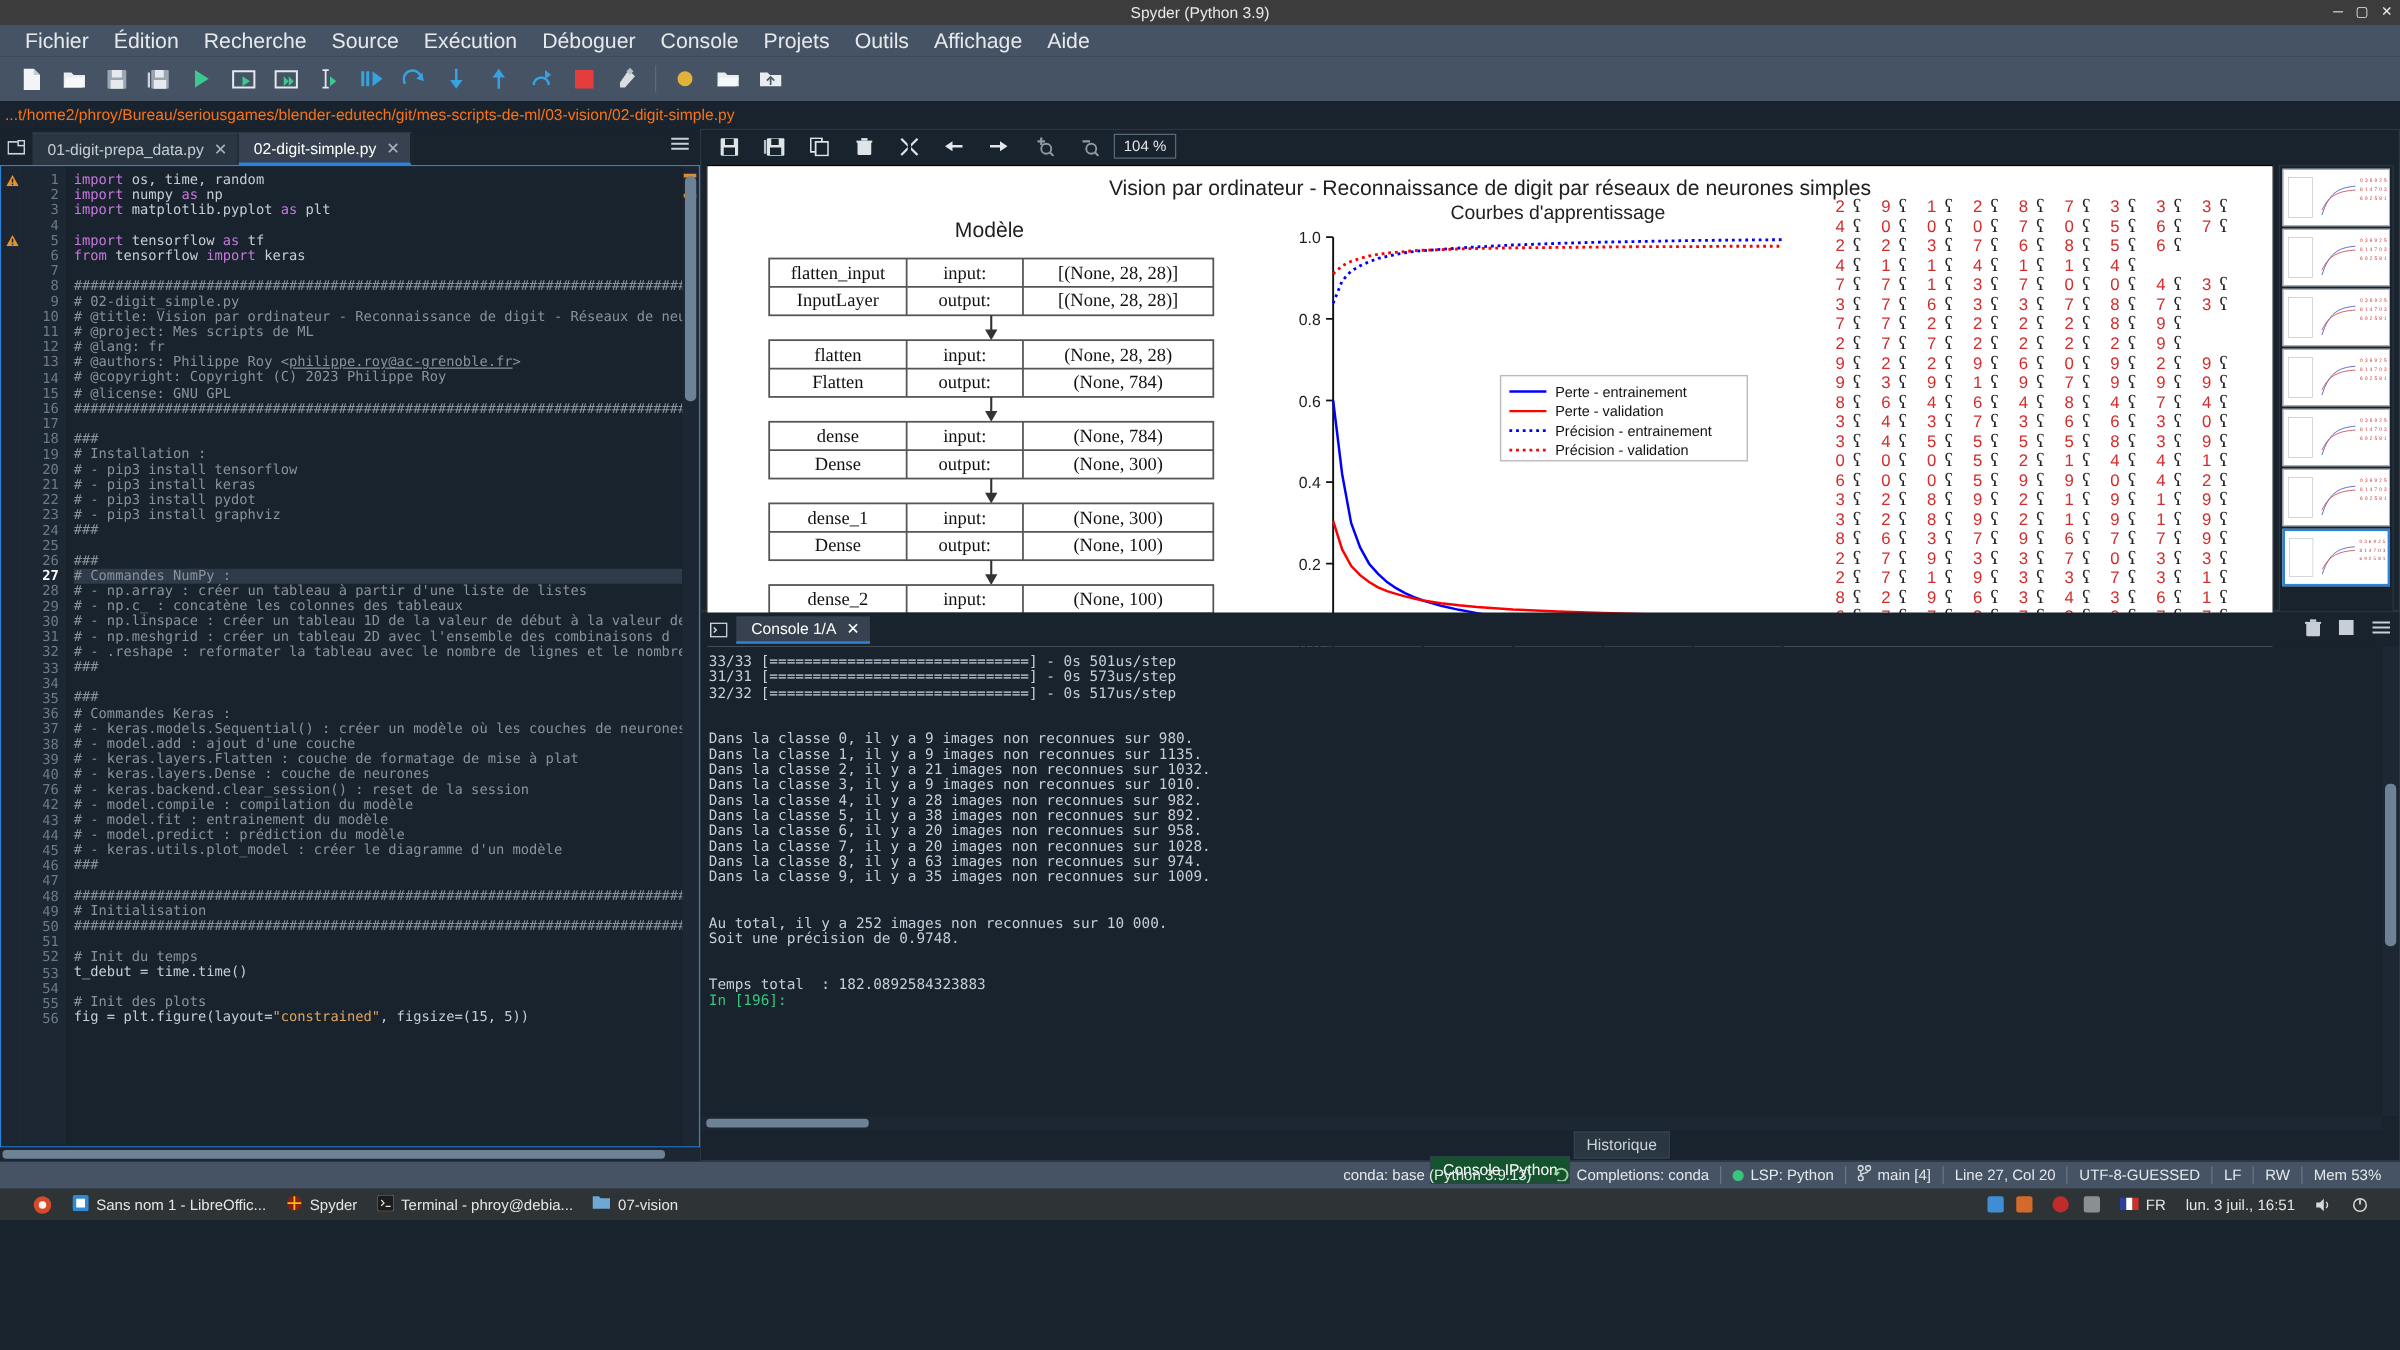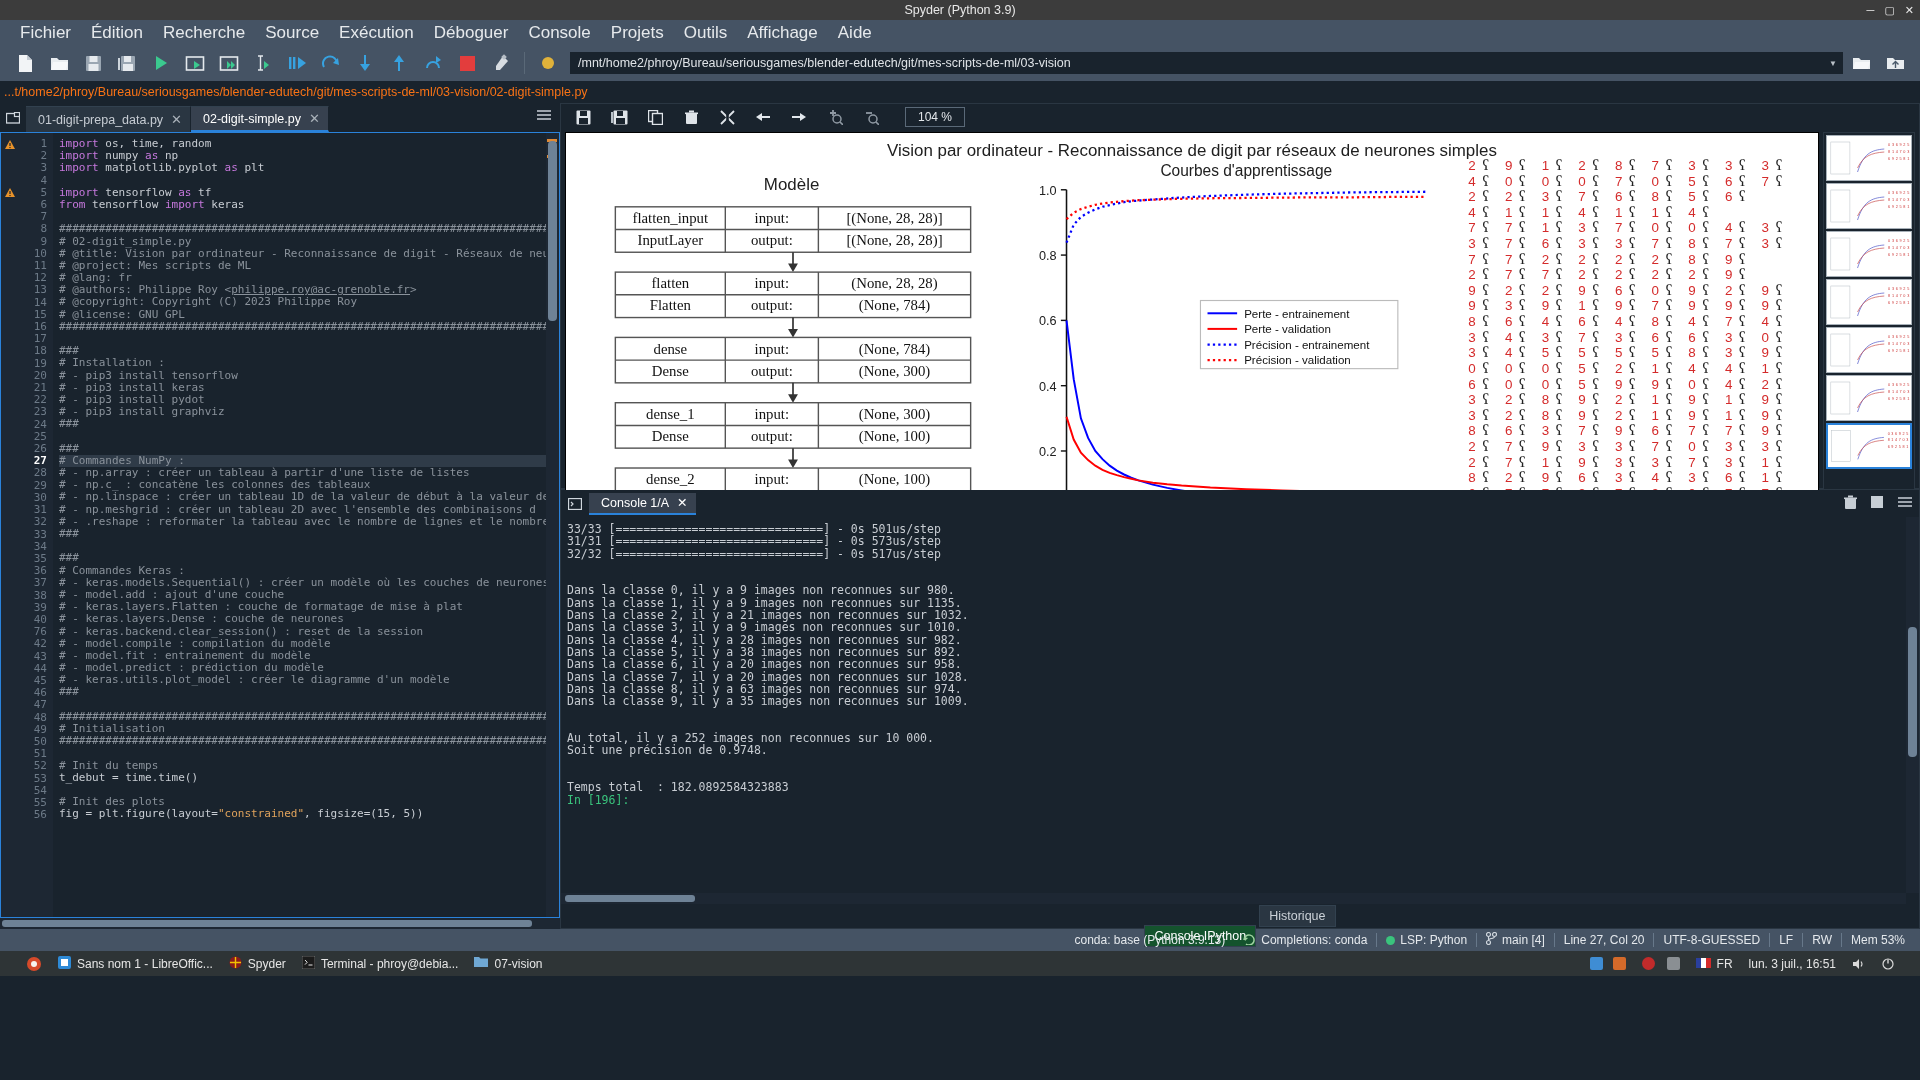--- a/index.html
+++ b/index.html
@@ -84,22 +84,22 @@
   #edscroll .mark { position:absolute; left:1px; width:10px; height:3px; background:#e08a35; }
   #edhscroll { height:11px; background:#1d2733; position:relative; }
   #edhscroll .thumb { position:absolute; left:2px; top:2px; width:530px; height:7px; background:#6e8296; border-radius:3px; }
 
   
   #rightcol { flex:1; display:flex; flex-direction:column; }
   
   #plotpane { height:386px; display:flex; flex-direction:column; background:#19232d; border:1px solid #2a3642;}
   #plottoolbar { height:30px; display:flex; align-items:center; padding-left:4px; gap:0; }
   .ptbtn { width:36px; height:26px; display:flex; align-items:center; justify-content:center; cursor:pointer; }
-  #zoomval { width:60px; height:20px; border:1px solid #5a6978; background:#19232d;
-             display:flex; align-items:center; justify-content:center; font-size:12px; margin-left:16px; color:#e2e6ea;}
+  #zoomval { width:50px; height:20px; border:1px solid #5a6978; background:#19232d;
+             display:flex; align-items:center; justify-content:center; font-size:12px; margin-left:2px; color:#e2e6ea;}
   #plotbody { flex:1; display:flex; padding:2px 4px 4px 4px; gap:4px; }
   #figcanvas { flex:1; background:#ffffff; border:1px solid #000; position:relative; overflow:hidden; }
   #thumbs { width:92px; background:#19232d; border:1px solid #2a3642; display:flex; flex-direction:column; gap:2px; padding:2px; overflow:hidden;}
   #thumbs .th { height:46px; background:#ffffff; border:1px solid #a7b0b8; }
   #thumbs .th.sel { border:2px solid #2a82da; }
   
   #plottabs { height:24px; display:flex; align-items:center; justify-content:center; gap:3px; background:#19232d; }
   .ptab { padding:3px 9px; font-size:12.5px; background:#2a3642; color:#ccd2d8; cursor:pointer; border:1px solid #32414f;}
   .ptab.active { background:#14532d; color:#fff;margin-top:39px; }
 
@@ -257,24 +257,20 @@
     <svg width="18" height="18" viewBox="0 0 18 18">
         <path d="M11 2l5 5-8 9H4v-4z" fill="#d8dde2"></path>
         <rect x="10" y="1" width="4" height="4" transform="rotate(45 12 3)" fill="#b6bec6"></rect>
       </svg>
   </div>
   <div class="tsep"></div>
   <div class="tbtn">
     <svg width="16" height="16" viewBox="0 0 16 16">
         <circle cx="8" cy="8" r="6" fill="#e0b23a"></circle>
       </svg>
-  </div>
-  <div id="pathbox">
-    <span>/mnt/home2/phroy/Bureau/seriousgames/blender-edutech/git/mes-scripts-de-ml/03-vision</span>
-    <span class="caret">▼</span>
   </div>
   <div class="tbtn">
     <svg width="19" height="16" viewBox="0 0 19 16">
         <path d="M1 3h6l2 2h9v9H1z" fill="#e9edf0"></path>
         <path d="M3 7h15l-2 7H1z" fill="#f6f8fa"></path>
       </svg>
   </div>
   <div class="tbtn">
     <svg width="19" height="16" viewBox="0 0 19 16">
         <path d="M1 3h6l2 2h9v9H1z" fill="#e9edf0"></path>

